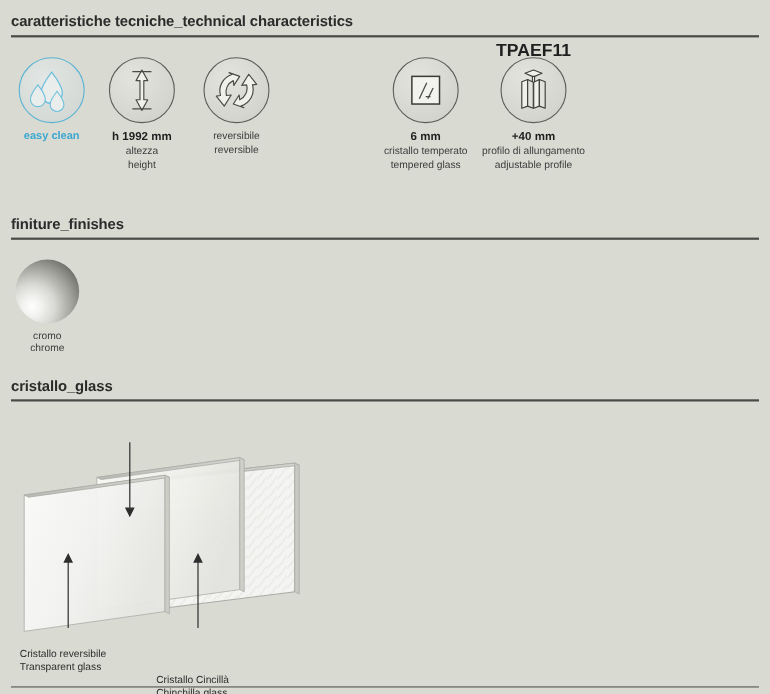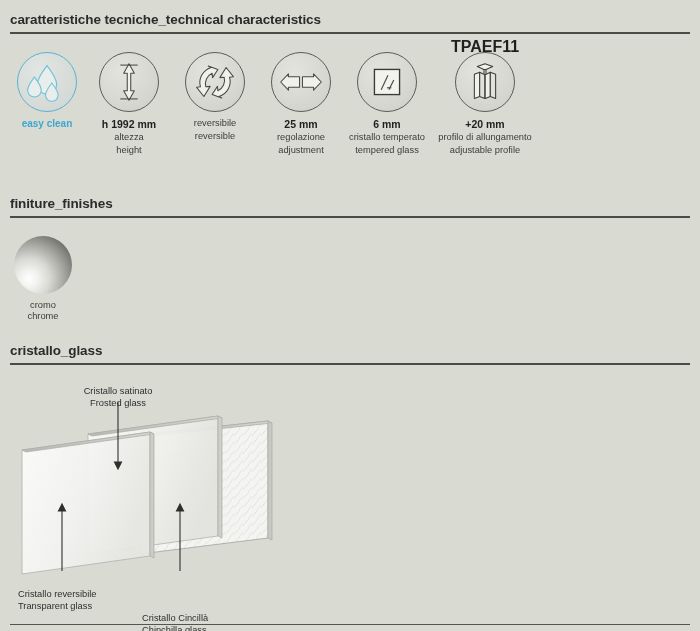--- a/index.html
+++ b/index.html
@@ -122,33 +122,20 @@
             <path d="M26 15 C17 18 12.5 27 15 35 L11 35.5 L18.5 45 L25 34.5 L20.5 35 C19 29.5 21.5 23.5 27 21 L27.5 25.5 L33 17 L23 13.5 Z"></path>
             <path d="M34 45 C43 42 47.5 33 45 25 L49 24.5 L41.5 15 L35 25.5 L39.5 25 C41 30.5 38.5 36.5 33 39 L32.5 34.5 L27 43 L37 46.5 Z"></path>
           </g>
         </svg>
       </div>
       <div class="val spacer"></div>
       <div class="cap">reversibile</div>
       <div class="cap">reversible</div>
     </div>
 
-    <div class="feat" style="left:252px;">
-      <div class="circle">
-        <svg viewBox="0 0 60 60">
-          <g fill="#f0f0ec" stroke="#4a4a46" stroke-width="1.1" stroke-linejoin="round">
-            <path d="M28.5 24.5 L28.5 35.5 L17 35.5 L17 38.5 L9 30 L17 21.5 L17 24.5 Z"></path>
-            <path d="M31.5 24.5 L31.5 35.5 L43 35.5 L43 38.5 L51 30 L43 21.5 L43 24.5 Z"></path>
-          </g>
-        </svg>
-      </div>
-      <div class="val">25 mm</div>
-      <div class="cap">regolazione</div>
-      <div class="cap">adjustment</div>
-    </div>
 
     <div class="feat" style="left:338px;">
       <div class="circle">
         <svg viewBox="0 0 60 60">
           <rect x="17" y="17" width="26" height="26" fill="#f2f2ee" stroke="#3a3a36" stroke-width="1.4"></rect>
           <line x1="24" y1="38" x2="31" y2="23" stroke="#4a4a46" stroke-width="1.2"></line>
           <line x1="32" y1="38" x2="37" y2="28" stroke="#4a4a46" stroke-width="1.2"></line>
           <line x1="30" y1="36" x2="34.5" y2="36" stroke="#4a4a46" stroke-width="1.2"></line>
         </svg>
       </div>
@@ -164,21 +151,21 @@
           <g fill="#f0f0ec" stroke="#3f3f3b" stroke-width="1.1" stroke-linejoin="round">
             <path d="M22 14 L30 11 L38 14 L30 17.5 Z"></path>
             <path d="M29 17 L31 17 L31 23 L29 23 Z"></path>
             <path d="M19 22 L24.5 20 L24.5 45 L19 47 Z"></path>
             <path d="M24.5 20 L29.8 22.5 L29.8 47 L24.5 45 Z" fill="#e2e2dd"></path>
             <path d="M30.2 22.5 L35.5 20 L35.5 45 L30.2 47 Z"></path>
             <path d="M35.5 20 L41 22 L41 47 L35.5 45 Z" fill="#e2e2dd"></path>
           </g>
         </svg>
       </div>
-      <div class="val">+20 mm</div>
+      <div class="val">+40 mm</div>
       <div class="cap">profilo di allungamento</div>
       <div class="cap">adjustable profile</div>
     </div>
 
 
   </div>
 
   <div class="sec-head" style="top:196px;">finiture_finishes</div>
   <div class="rule" style="top:216px;"></div>
 
@@ -237,24 +224,20 @@
         <line x1="118" y1="36" x2="118" y2="96"></line>
         <path d="M114.5 96 L121.5 96 L118 103 Z"></path>
         <line x1="62" y1="205" x2="62" y2="145"></line>
         <path d="M58.5 145 L65.5 145 L62 138 Z"></path>
         <line x1="180" y1="205" x2="180" y2="145"></line>
         <path d="M176.5 145 L183.5 145 L180 138 Z"></path>
       </g>
     </svg>
   </div>
 
-  <div class="lbl ctr" style="left:58px;top:386px;width:120px;">
-    <span>Cristallo satinato</span><br>
-    <span>Frosted glass</span>
-  </div>
 
   <div class="lbl" style="left:18px;top:589px;">
     <span>Cristallo reversibile</span><br>
     <span>Transparent glass</span>
   </div>
 
   <div class="lbl" style="left:142px;top:589px;margin-top:24px;">
     <span>Cristallo Cincillà</span><br>
     <span>Chinchilla glass</span>
   </div>

